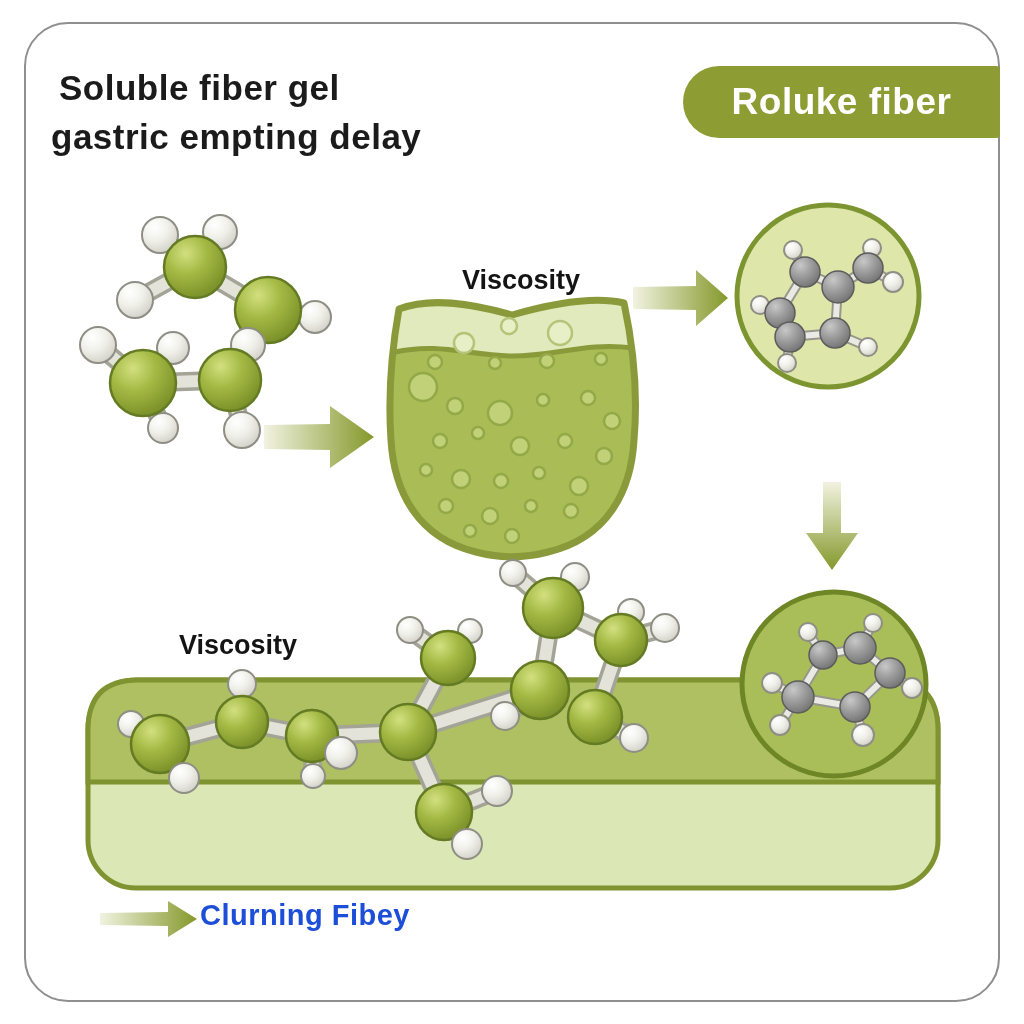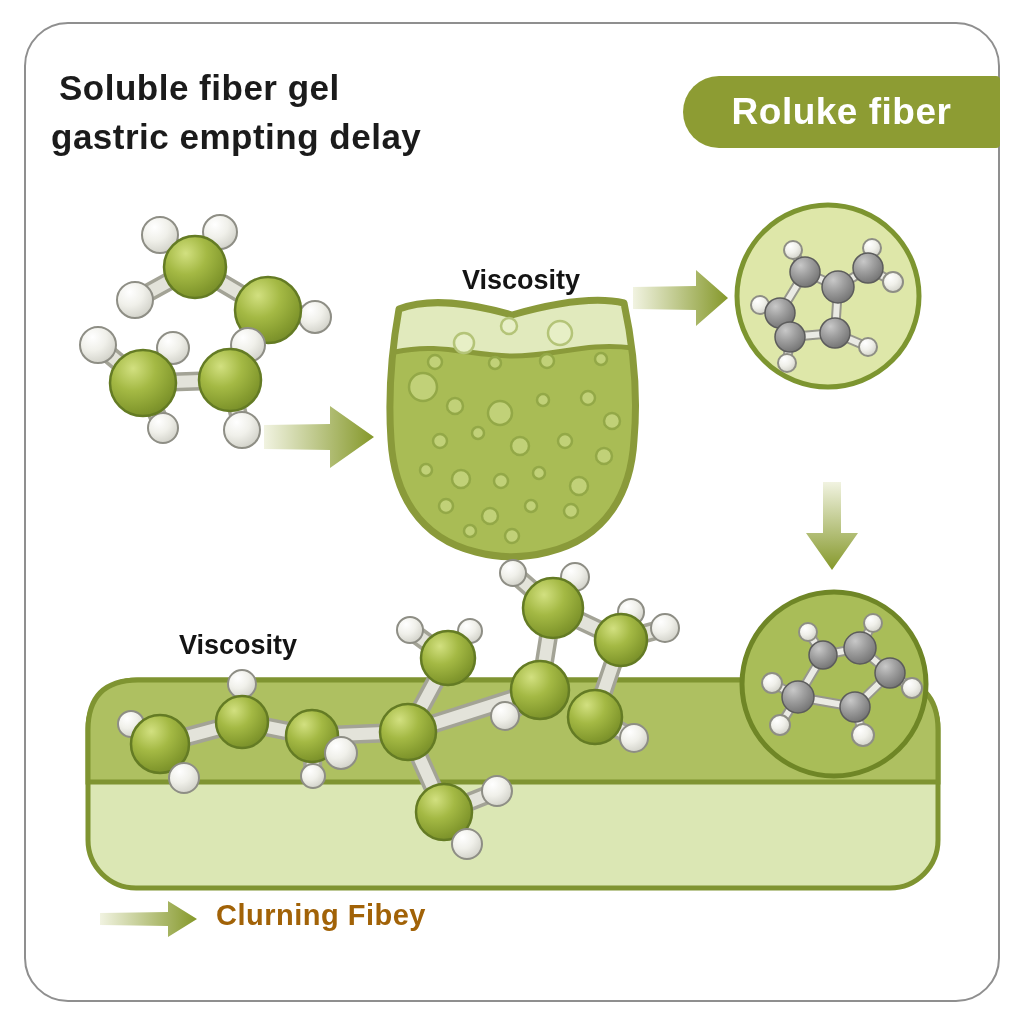--- a/index.html
+++ b/index.html
@@ -5,27 +5,27 @@
   html,body{margin:0;padding:0;background:#fff;}
   .stage{position:relative;width:1024px;height:1024px;background:#ffffff;overflow:hidden;
          font-family:"Liberation Sans","DejaVu Sans",sans-serif;}
   .frame{position:absolute;left:24px;top:22px;width:972px;height:976px;
          border:2px solid #8f8f8f;border-radius:44px;background:#fff;}
   .scene{position:absolute;left:0;top:0;}
   .title-line{position:absolute;font-weight:bold;font-size:35px;color:#1b1b1b;
               letter-spacing:.5px;white-space:nowrap;}
   .tl1{left:59px;top:68px;}
   .tl2{left:51px;top:117px;}
-  .badge{position:absolute;left:683px;top:76px;width:317px;height:72px;background:#8d9c33;
+  .badge{position:absolute;left:683px;top:66px;width:317px;height:72px;background:#8d9c33;
          border-radius:36px 4px 4px 36px;display:flex;align-items:center;justify-content:center;}
   .badge-text{color:#ffffff;font-weight:bold;font-size:37px;letter-spacing:.5px;white-space:nowrap;}
   .vlabel{position:absolute;font-weight:bold;font-size:27px;color:#141414;white-space:nowrap;text-align:right;}
   .vl1{left:462px;top:265px;}
   .vl2{left:179px;top:630px;}
-  .caption{position:absolute;left:216px;top:899px;font-weight:bold;font-size:29px;color:#a16207;
+  .caption{position:absolute;left:200px;top:899px;font-weight:bold;font-size:29px;color:#1d4ed8;
            letter-spacing:.5px;white-space:nowrap;}
   
   .bondC{stroke:#a3a396;stroke-width:19;fill:none;stroke-linecap:round;}
   .bondF{stroke:#e3e3da;stroke-width:12;fill:none;stroke-linecap:round;}
   .bondCs{stroke:#97978c;stroke-width:10;fill:none;stroke-linecap:round;}
   .bondFs{stroke:#eaeae4;stroke-width:6;fill:none;stroke-linecap:round;}
   .atomG{fill:url(#gradGreen);stroke:#647b24;stroke-width:2.5;}
   .atomW{fill:url(#gradWhite);stroke:#8e8e85;stroke-width:2;}
   .atomGr{fill:url(#gradGray);stroke:#5c5c5c;stroke-width:1.5;}
   .bubble{fill:#c5d57f;fill-opacity:.85;stroke:#93a847;stroke-width:2.5;}

